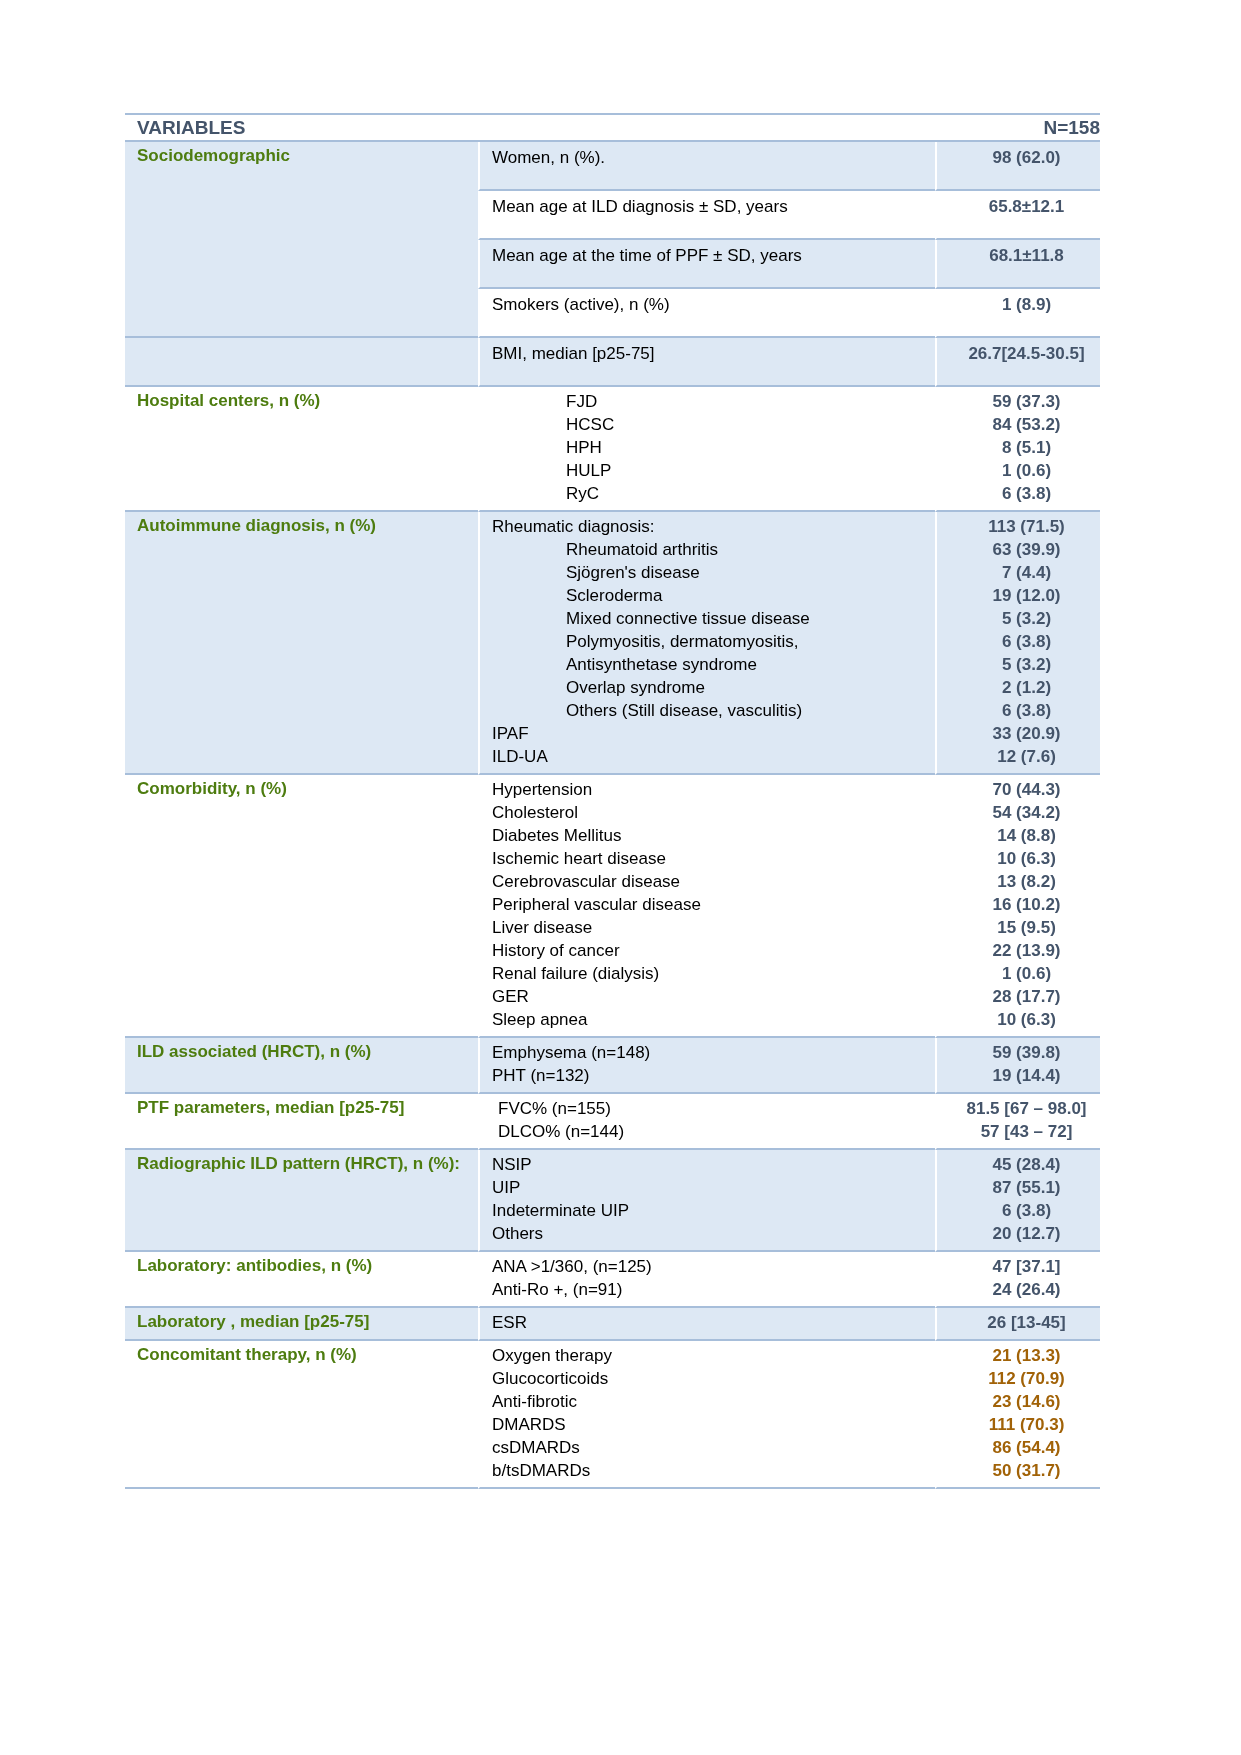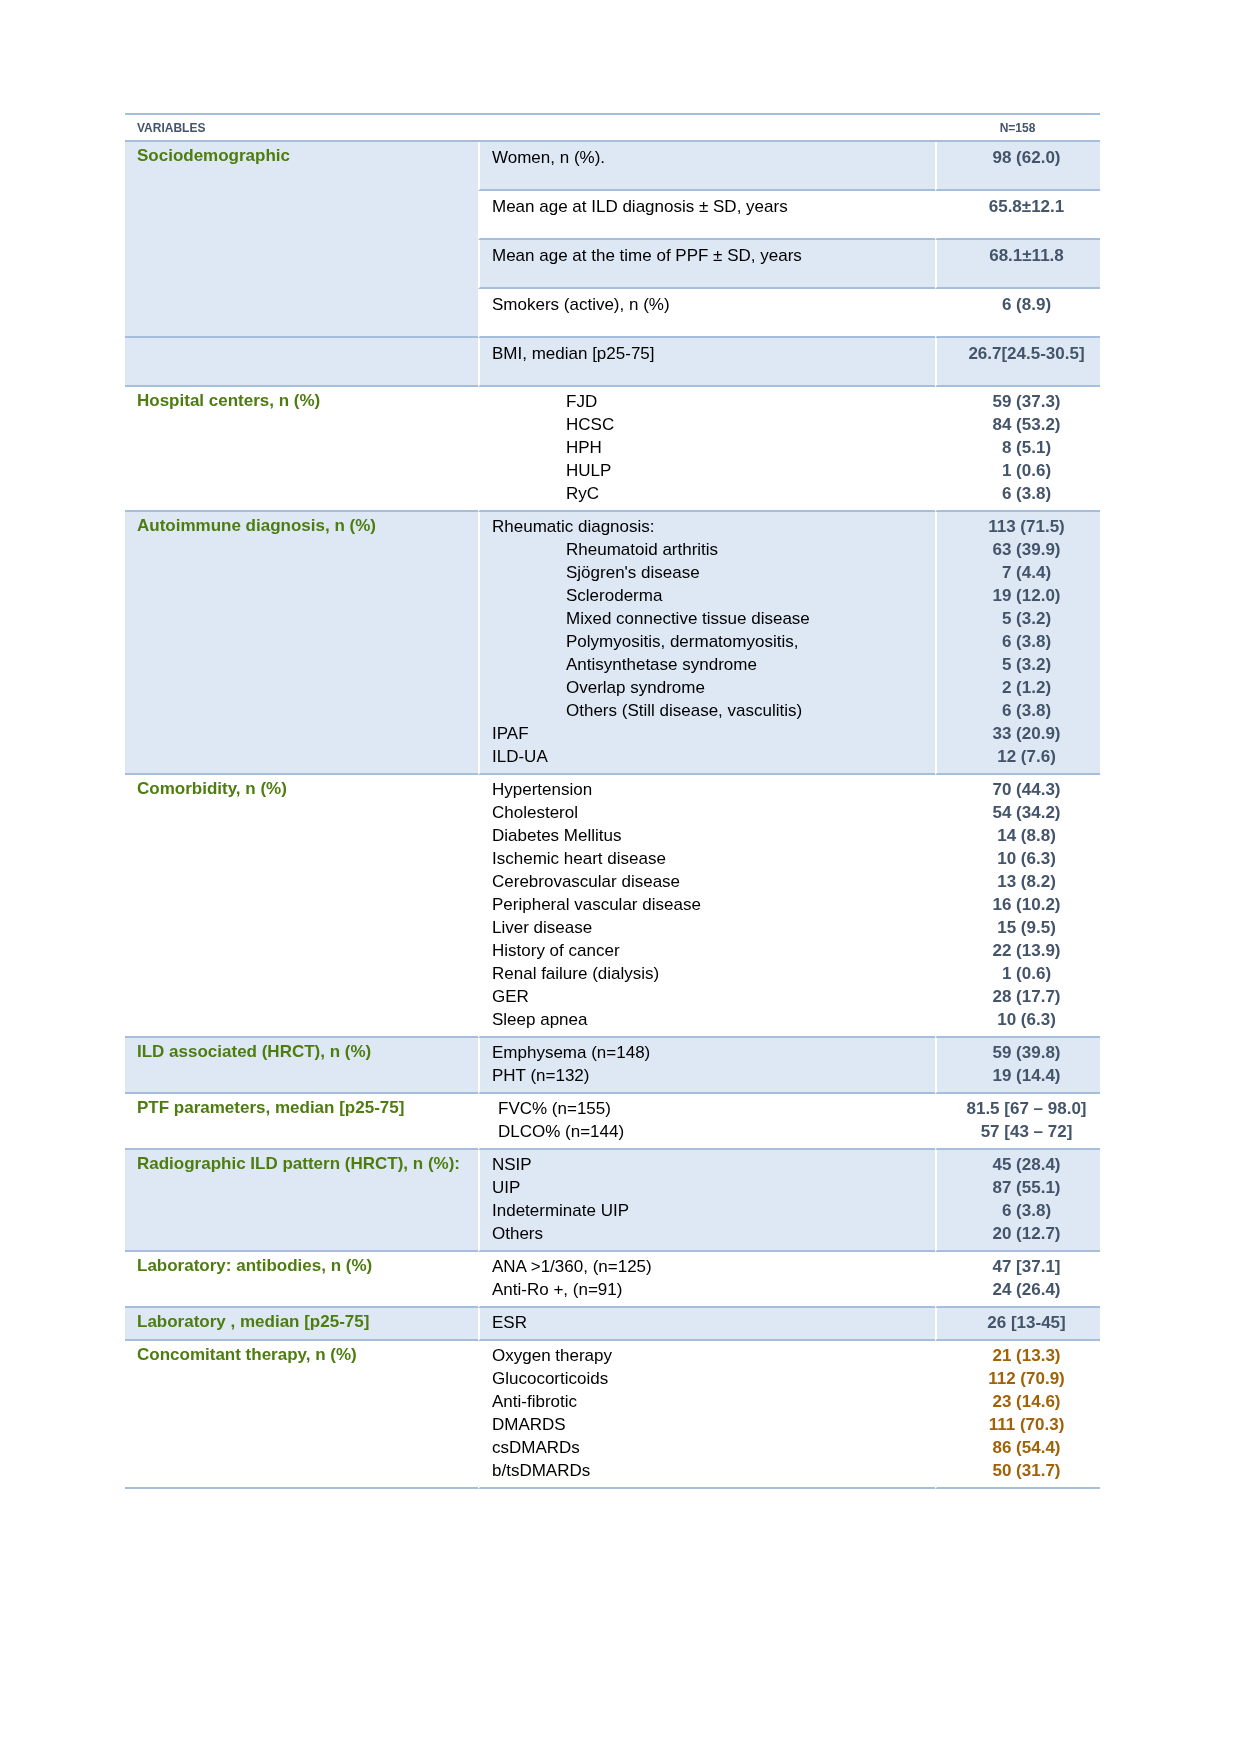--- a/index.html
+++ b/index.html
@@ -23,23 +23,23 @@
   }
   col.w1{width:353px}
   col.w2{width:457px}
   col.w3{width:165px}
   td,th{vertical-align:top;padding:0;}
   tr.hdr th{
     border-top:2px solid var(--bd);
     border-bottom:2px solid var(--bd);
     height:25px;vertical-align:middle;
     color:var(--accent);font-weight:bold;text-align:left;
-    padding-left:12px;font-size:12px;
-  }
-  tr.hdr th.num{text-align:center;padding-left:0;}
+    padding-left:12px;font-size:19px;
+  }
+  tr.hdr th.num{text-align:right;padding-left:0;}
   .shaded{background:var(--shade);}
   .vsep{border-left:2px solid #fff;}
   .bb{border-bottom:2px solid var(--bd);}
   .c1cell{
     font-weight:bold;color:#4d7c0f;
     padding:3px 8px 0 12px;line-height:22px;
   }
   .c2cell{padding:3px 0 5px 0;}
   .c3cell{
     padding:3px 0 5px 0;text-align:center;
@@ -94,21 +94,21 @@
           </td>
       <td class="c3cell shaded vsep bb">
             <div class="ln">68.1±11.8</div>
           </td>
     </tr>
     <tr class="socio">
       <td class="c2cell vsep bb">
             <div class="ln">Smokers (active), n (%)</div>
           </td>
       <td class="c3cell vsep bb">
-            <div class="ln">6 (8.9)</div>
+            <div class="ln">1 (8.9)</div>
           </td>
     </tr>
     <tr class="socio">
       <td class="c1cell shaded bb"></td>
       <td class="c2cell shaded vsep bb">
             <div class="ln">BMI, median [p25-75]</div>
           </td>
       <td class="c3cell shaded vsep bb">
             <div class="ln">26.7[24.5-30.5]</div>
           </td>

